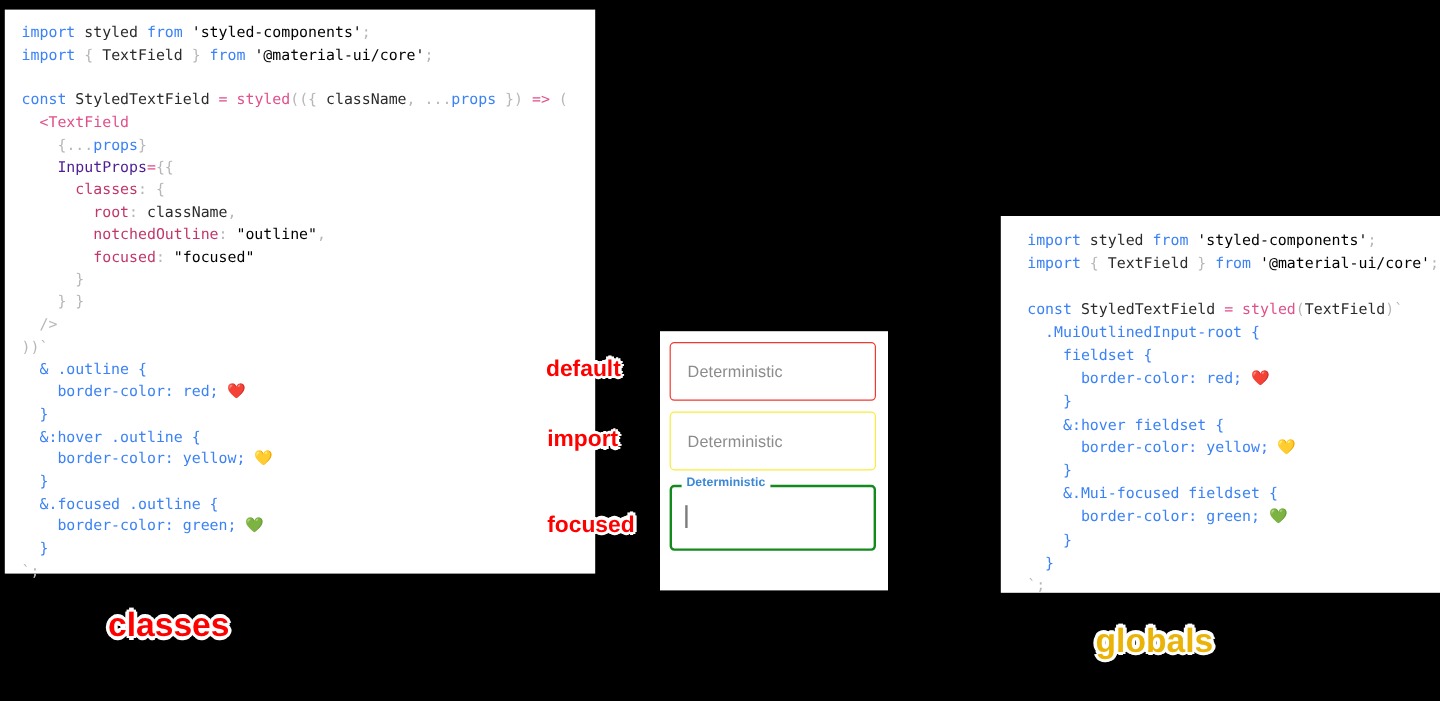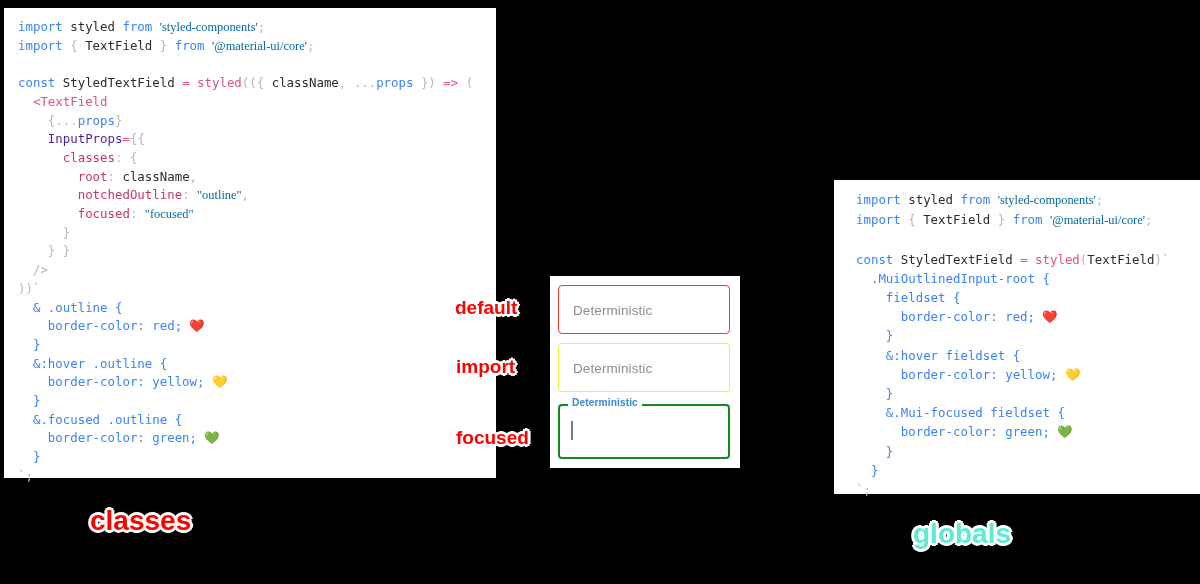--- a/index.html
+++ b/index.html
@@ -38,37 +38,37 @@
     width: 366px;
     height: 314px;
     padding: 10px 0 0 22px;
     font-size: 12.4px;
     line-height: 19.2px;
   }
   .code-line { display: block; min-height: 1px; }
 
   
   .t-kw   { color: #3b82f6; }      
-  .t-str  { color: #0369a1; font-family: Liberation Serif, serif; }      
+  .t-str  { color: #000000; }      
   .t-id   { color: #2b2b2b; }      
   .t-fn   { color: #e0508a; }      
   .t-punc { color: #b7b7b7; }      
   .t-prop { color: #c2376b; }      
   .t-attr { color: #4c1d95; }      
   .t-css  { color: #3b82f6; }      
   .t-op   { color: #e0508a; }
   .emoji  { font-family: "DejaVu Sans", sans-serif; }
 
   
   #panel-demo {
     position: absolute;
     left: 550px;
     top: 276px;
     width: 190px;
-    height: 192px;
+    height: 216px;
     background: #ffffff;
   }
   .tf {
     position: absolute;
     box-sizing: border-box;
     background: #ffffff;
     border-radius: 4px;
   }
   .tf-text {
     position: absolute;
@@ -165,13 +165,13 @@
   </div>
 
 </div>
 
 <div class="code-panel" id="panel-globals"><span class="code-line"><span class="t-kw">import </span><span class="t-id">styled</span><span class="t-kw"> from </span><span class="t-str">'styled-components'</span><span class="t-punc">;</span></span><span class="code-line"><span class="t-kw">import </span><span class="t-punc">{</span><span class="t-id"> TextField </span><span class="t-punc">}</span><span class="t-kw"> from </span><span class="t-str">'@material-ui/core'</span><span class="t-punc">;</span></span><span class="code-line">&nbsp;</span><span class="code-line"><span class="t-kw">const </span><span class="t-id">StyledTextField</span><span class="t-op"> = </span><span class="t-fn">styled</span><span class="t-punc">(</span><span class="t-id">TextField</span><span class="t-punc">)`</span></span><span class="code-line"><span class="t-css">  .MuiOutlinedInput-root {</span></span><span class="code-line"><span class="t-css">    fieldset {</span></span><span class="code-line"><span class="t-css">      border-color: red; </span><span class="emoji">❤️</span></span><span class="code-line"><span class="t-css">    }</span></span><span class="code-line"><span class="t-css">    &amp;:hover fieldset {</span></span><span class="code-line"><span class="t-css">      border-color: yellow; </span><span class="emoji">💛</span></span><span class="code-line"><span class="t-css">    }</span></span><span class="code-line"><span class="t-css">    &amp;.Mui-focused fieldset {</span></span><span class="code-line"><span class="t-css">      border-color: green; </span><span class="emoji">💚</span></span><span class="code-line"><span class="t-css">    }</span></span><span class="code-line"><span class="t-css">  }</span></span><span class="code-line"><span class="t-punc">`;</span></span></div>
 
 <div class="annot" id="annot-default" style="color: rgb(255, 0, 0);">default</div>
 <div class="annot" id="annot-hover" style="color: rgb(255, 0, 0);">import</div>
 <div class="annot" id="annot-focused" style="color: rgb(255, 0, 0);">focused</div>
 <div class="annot" id="annot-classes" style="color: rgb(255, 0, 0);">classes</div>
-<div class="annot" id="annot-globals" style="color: #5eead4;">globals</div>
+<div class="annot" id="annot-globals" style="color: #eab308;">globals</div>
 
 </body></html>

